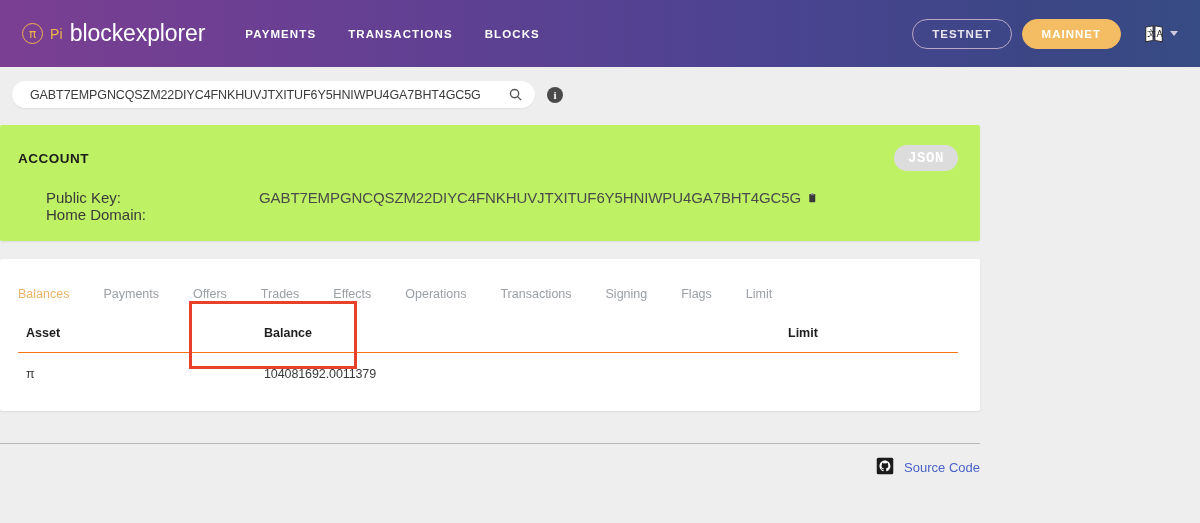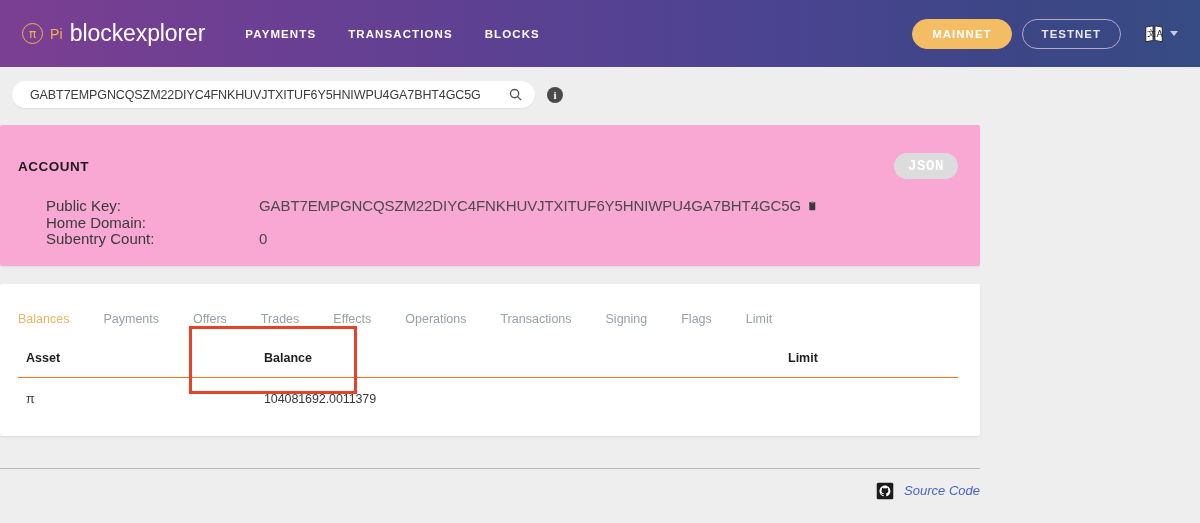--- a/index.html
+++ b/index.html
@@ -134,25 +134,25 @@
     color: #ffffff;
     font-size: 11px;
     font-weight: bold;
     display: flex; align-items: center; justify-content: center;
     font-family: "Liberation Serif", serif;
     cursor: pointer;
   }
 
   
   .card {
-    background: #f9a8d4;
+    background: #bef264;
     border-radius: 2px;
     box-shadow: 0 1px 2px rgba(0,0,0,.08);
     margin-top: 17px;
-    padding: 28px 22px 18px 18px;
+    padding: 20px 22px 18px 18px;
   }
   .card-head {
     display: flex;
     align-items: center;
     justify-content: space-between;
   }
   .card-title {
     font-size: 13.5px;
     font-weight: bold;
     letter-spacing: .5px;
@@ -245,24 +245,23 @@
     width: 980px;
     margin: 0 auto;
     border-top: 1px solid #b9b9bd;
     margin-top: 32px;
     padding-top: 13px;
     display: flex;
     justify-content: flex-end;
     align-items: center;
   }
   .source-link {
-    display: flex; align-items: center; gap: 10px;
+    display: flex; align-items: flex-end; gap: 10px;
     text-decoration: none;
     cursor: pointer;
-    font-style: italic;
   }
   .source-text {
     color: #4a63c8;
     font-size: 13px;
   }
   .pos { position: relative; }
 </style>
 </head>
 <body>
 
@@ -274,22 +273,22 @@
     <span class="brand-name">blockexplorer</span>
   </a>
 
   <div class="nav-links">
     <a class="nav-link">PAYMENTS</a>
     <a class="nav-link">TRANSACTIONS</a>
     <a class="nav-link">BLOCKS</a>
   </div>
 
   <div class="nav-right">
+    <div class="net-btn">TESTNET</div>
     <div class="net-btn active">MAINNET</div>
-    <div class="net-btn">TESTNET</div>
 
     <div class="lang-wrap">
       <svg width="22" height="22" viewBox="0 0 24 24">
         <path d="M3 4.5 L11 3 L11 19 L3 20.5 Z" fill="#ffffff" stroke="#2b2b2b" stroke-width="1.1"></path>
         <path d="M13 3 L21 4.5 L21 20.5 L13 19 Z" fill="#ffffff" stroke="#2b2b2b" stroke-width="1.1"></path>
         <text x="4.6" y="14" font-size="9" font-family="DejaVu Sans, sans-serif" fill="#1a1a1a">文</text>
         <text x="14.6" y="15" font-size="10" font-family="DejaVu Sans, sans-serif" fill="#1a1a1a">A</text>
       </svg>
       <span class="lang-caret"></span>
     </div>
@@ -330,24 +329,20 @@
               </svg>
             </span>
           </div>
         </div>
 
         <div class="detail-row">
           <div class="detail-label">Home Domain:</div>
           <div class="detail-value"></div>
         </div>
 
-        <div class="detail-row">
-          <div class="detail-label">Subentry Count:</div>
-          <div class="detail-value">0</div>
-        </div>
       </div>
     </div>
 
     <div class="tabs-card pos">
       <div class="tabs">
         <div class="tab active">Balances</div>
         <div class="tab">Payments</div>
         <div class="tab">Offers</div>
         <div class="tab">Trades</div>
         <div class="tab">Effects</div>

